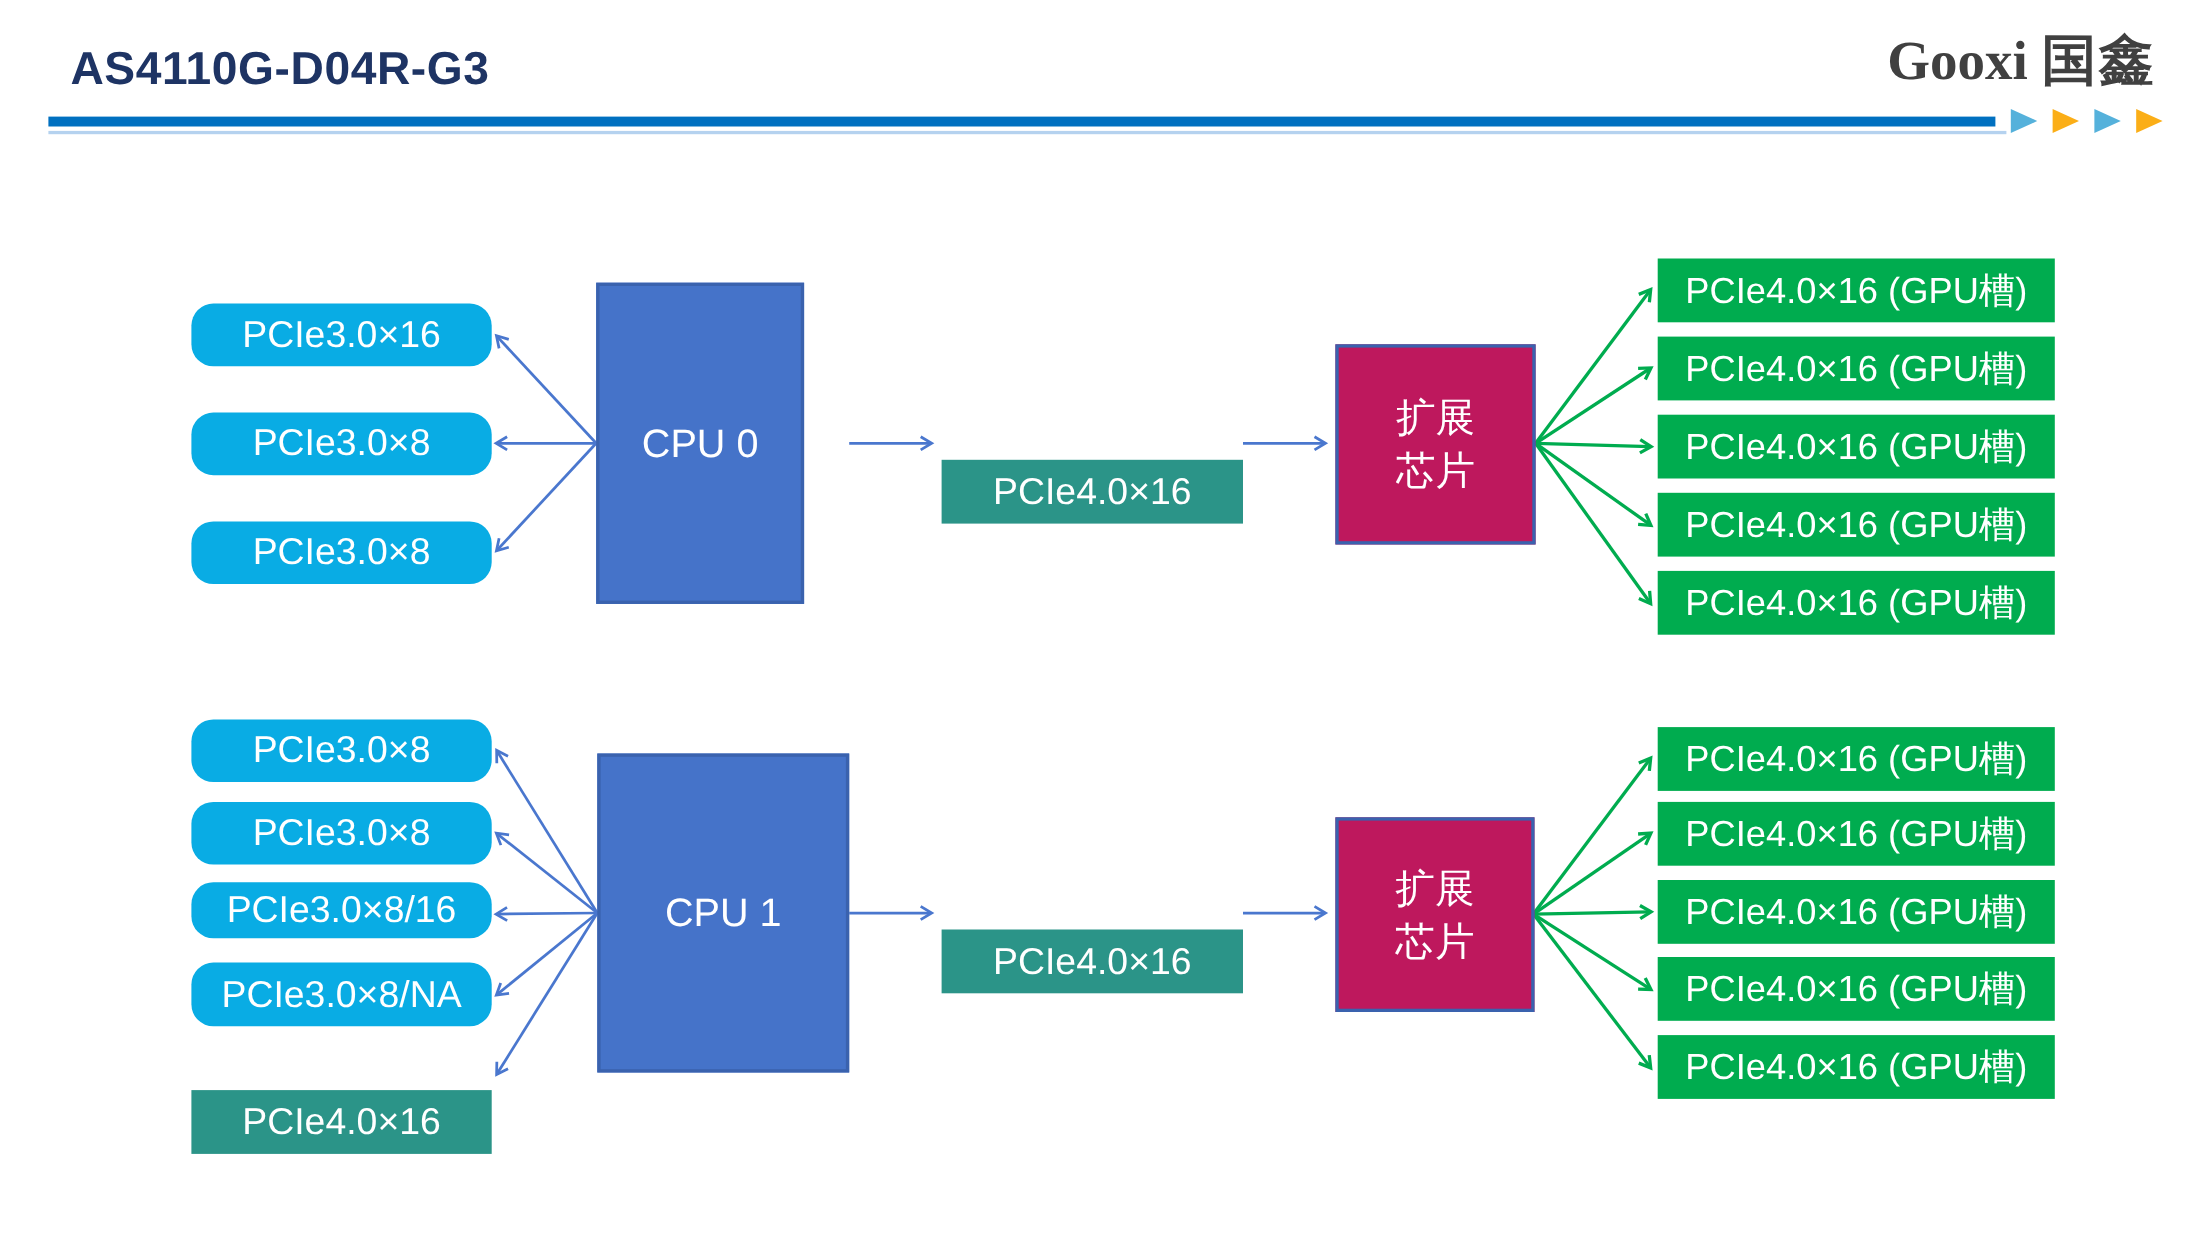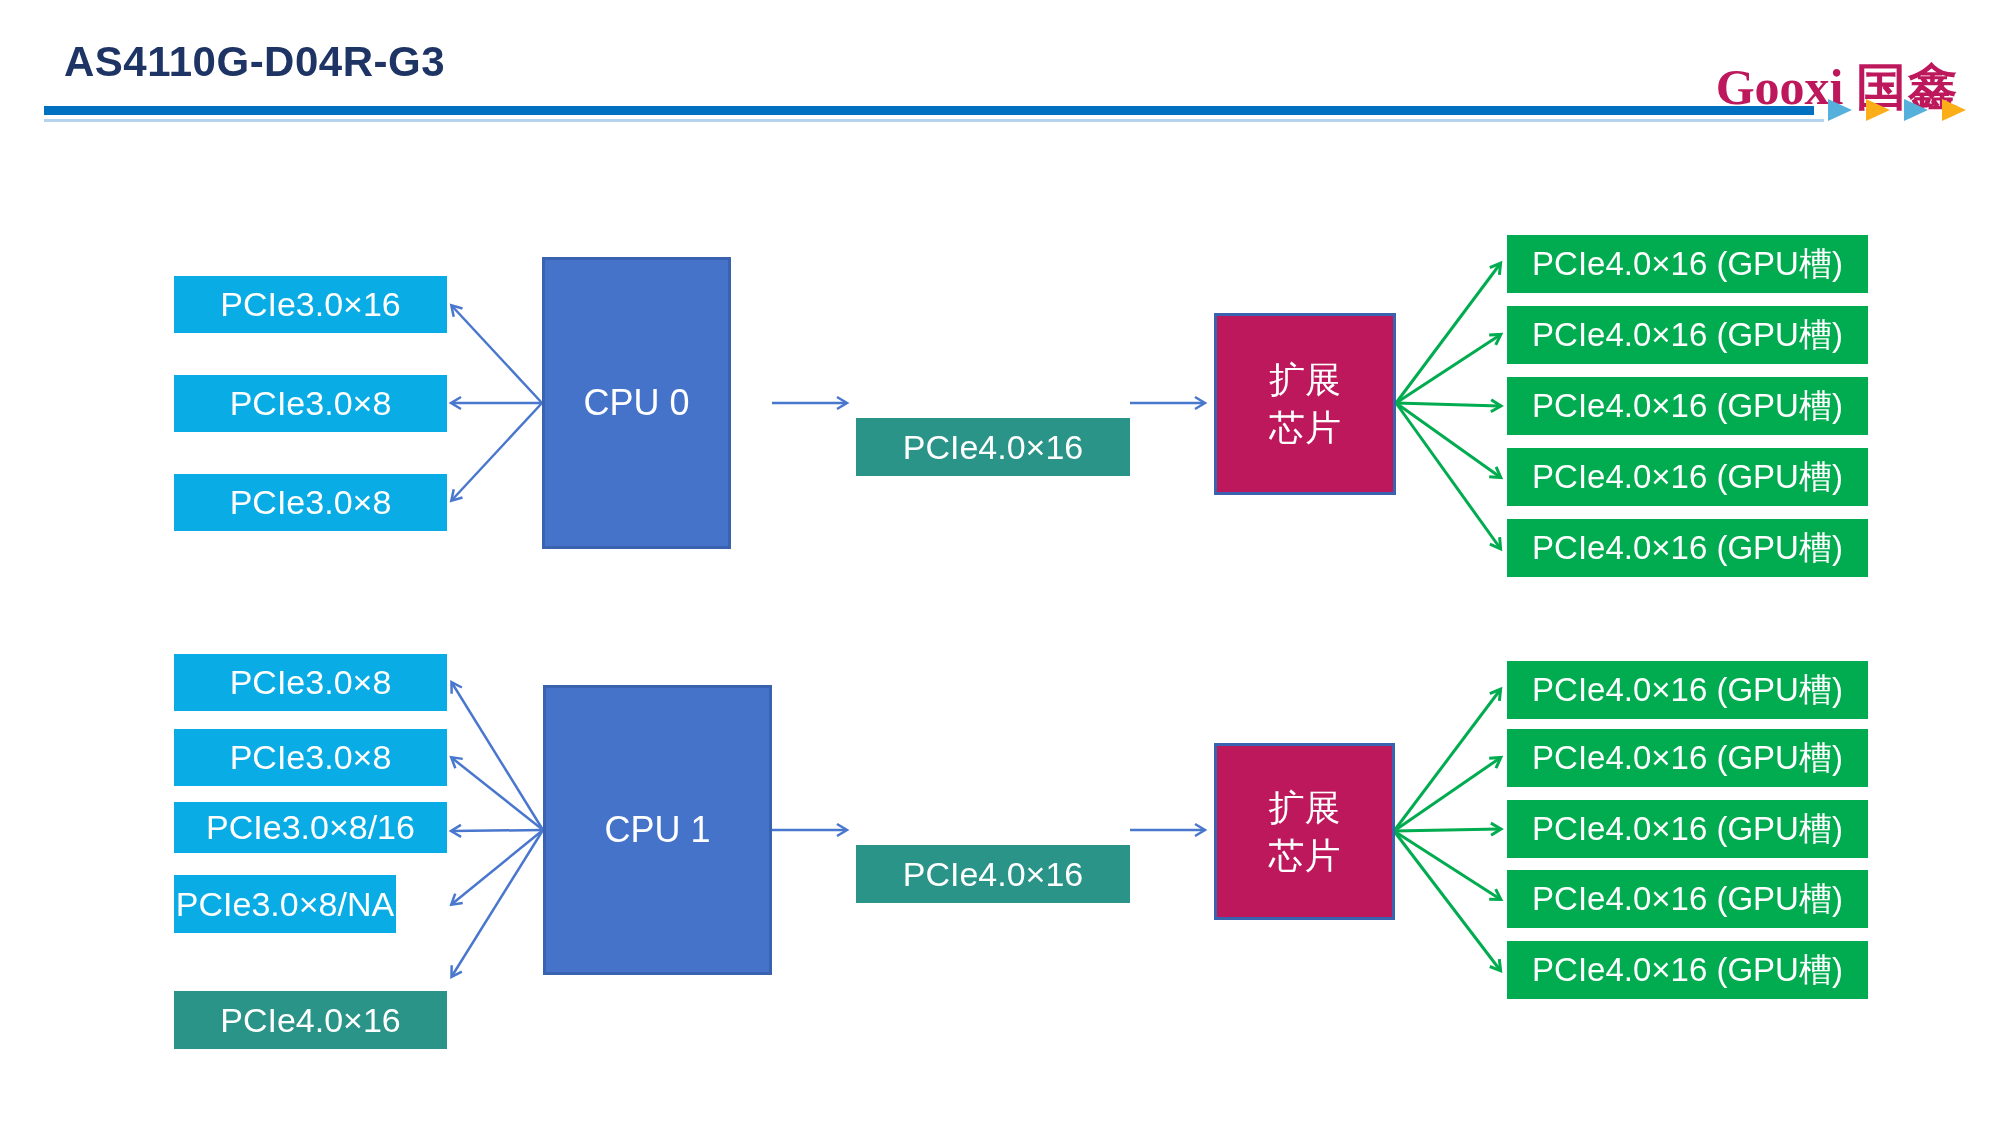--- a/index.html
+++ b/index.html
@@ -10,34 +10,34 @@
   
   .page-title{
     position:absolute;left:64px;top:38px;
     font-size:42px;font-weight:700;color:#1E3464;letter-spacing:0.5px;
   }
   .divider-bar{position:absolute;left:44px;top:106px;width:1770px;height:9px;background:#0070C0;}
   .divider-line{position:absolute;left:44px;top:119px;width:1780px;height:3px;background:#B5D2EF;}
   .logo{
     position:absolute;left:1640px;top:22px;width:320px;text-align:right;
     font-family:"Liberation Serif","DejaVu Serif",serif;
-    font-size:50px;font-weight:700;color:#be185d;white-space:nowrap;margin-top:32px;
+    font-size:50px;font-weight:700;color:#404040;white-space:nowrap;
   }
   .logo .cjk{font-family:"Liberation Sans","DejaVu Sans",sans-serif;letter-spacing:2px;}
   .tri-row{position:absolute;left:1828px;top:99px;display:flex;gap:14px;}
   .tri{width:0;height:0;border-top:11px solid transparent;border-bottom:11px solid transparent;border-left-width:24px;border-left-style:solid;}
   .tri.blue{border-left-color:#55B1DB;}
   .tri.orange{border-left-color:#FBAE17;}
   
   .box{
     position:absolute;display:flex;align-items:center;justify-content:center;
     color:#ffffff;text-align:center;box-sizing:border-box;white-space:nowrap;
   }
   .slot{font-size:34px;}
-  .lightblue{background:#09ACE4;}
+  .lightblue{background:#09ACE4;border-radius:20px;}
   .teal{background:#2B9488;margin-top:44px;}
   .green{background:#00AC4F;font-size:33px;}
   .cpu{background:#4573C9;border:3px solid #3A62AE;font-size:36px;}
   .expander{background:#be185d;border:3px solid #3A62AE;font-size:36px;flex-direction:column;line-height:1.32;}
   .arrows{position:absolute;left:0;top:0;width:2004px;height:1127px;pointer-events:none;}
 </style>
 </head>
 <body>
 
 <div class="canvas">
@@ -117,21 +117,21 @@
     <div class="box green" style="left:1507px;top:306px;width:361px;height:58px;">PCIe4.0×16 (GPU槽)</div>
     <div class="box green" style="left:1507px;top:377px;width:361px;height:58px;">PCIe4.0×16 (GPU槽)</div>
     <div class="box green" style="left:1507px;top:448px;width:361px;height:58px;">PCIe4.0×16 (GPU槽)</div>
     <div class="box green" style="left:1507px;top:519px;width:361px;height:58px;">PCIe4.0×16 (GPU槽)</div>
   </div>
 
   <div>
     <div class="box slot lightblue" style="left:174px;top:654px;width:273px;height:57px;">PCIe3.0×8</div>
     <div class="box slot lightblue" style="left:174px;top:729px;width:273px;height:57px;">PCIe3.0×8</div>
     <div class="box slot lightblue" style="left:174px;top:802px;width:273px;height:51px;">PCIe3.0×8/16</div>
-    <div class="box slot lightblue" style="left:174px;top:875px;width:222px;height:58px;text-align:right;">PCIe3.0×8/NA</div>
+    <div class="box slot lightblue" style="left:174px;top:875px;width:273px;height:58px;text-align:right;">PCIe3.0×8/NA</div>
     <div class="box slot teal" style="left:174px;top:947px;width:273px;height:58px;">PCIe4.0×16</div>
 
     <div class="box cpu" style="left:543px;top:685px;width:229px;height:290px;">CPU 1</div>
 
     <div class="box slot teal" style="left:856px;top:801px;width:274px;height:58px;">PCIe4.0×16</div>
 
     <div class="box expander" style="left:1214px;top:743px;width:181px;height:177px;">
       <span>扩展</span>
       <span>芯片</span>
     </div>

